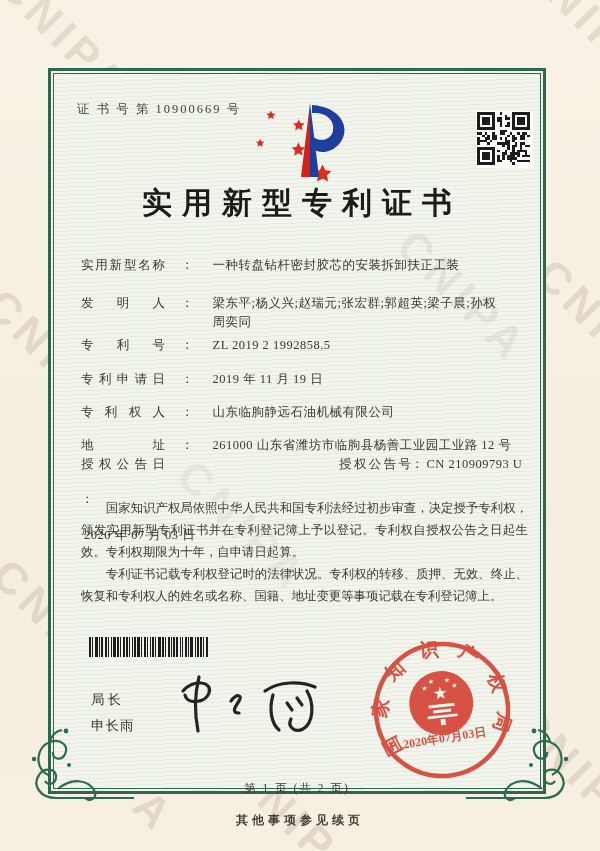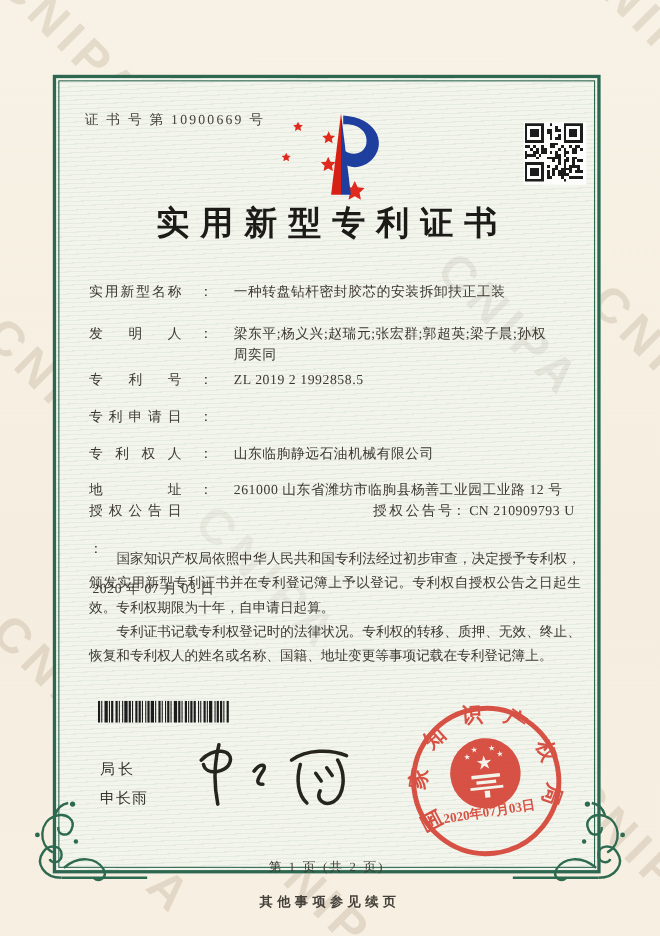--- a/index.html
+++ b/index.html
@@ -339,20 +339,21 @@
 
   <div class="abs row r-pat">
     <span class="lab">专 利 号</span>
       <span class="colon">：</span>
     <span class="val">ZL 2019 2 1992858.5</span>
   </div>
 
   <div class="abs row r-fil">
     <span class="lab">专利申请日</span>
       <span class="colon">：</span>
+    <span class="val">2019 年 11 月 19 日</span>
   </div>
 
   <div class="abs row r-own">
     <span class="lab">专 利 权 人</span>
       <span class="colon">：</span>
     <span class="val">山东临朐静远石油机械有限公司</span>
   </div>
 
   <div class="abs row r-adr">
     <span class="lab">地 址</span>

